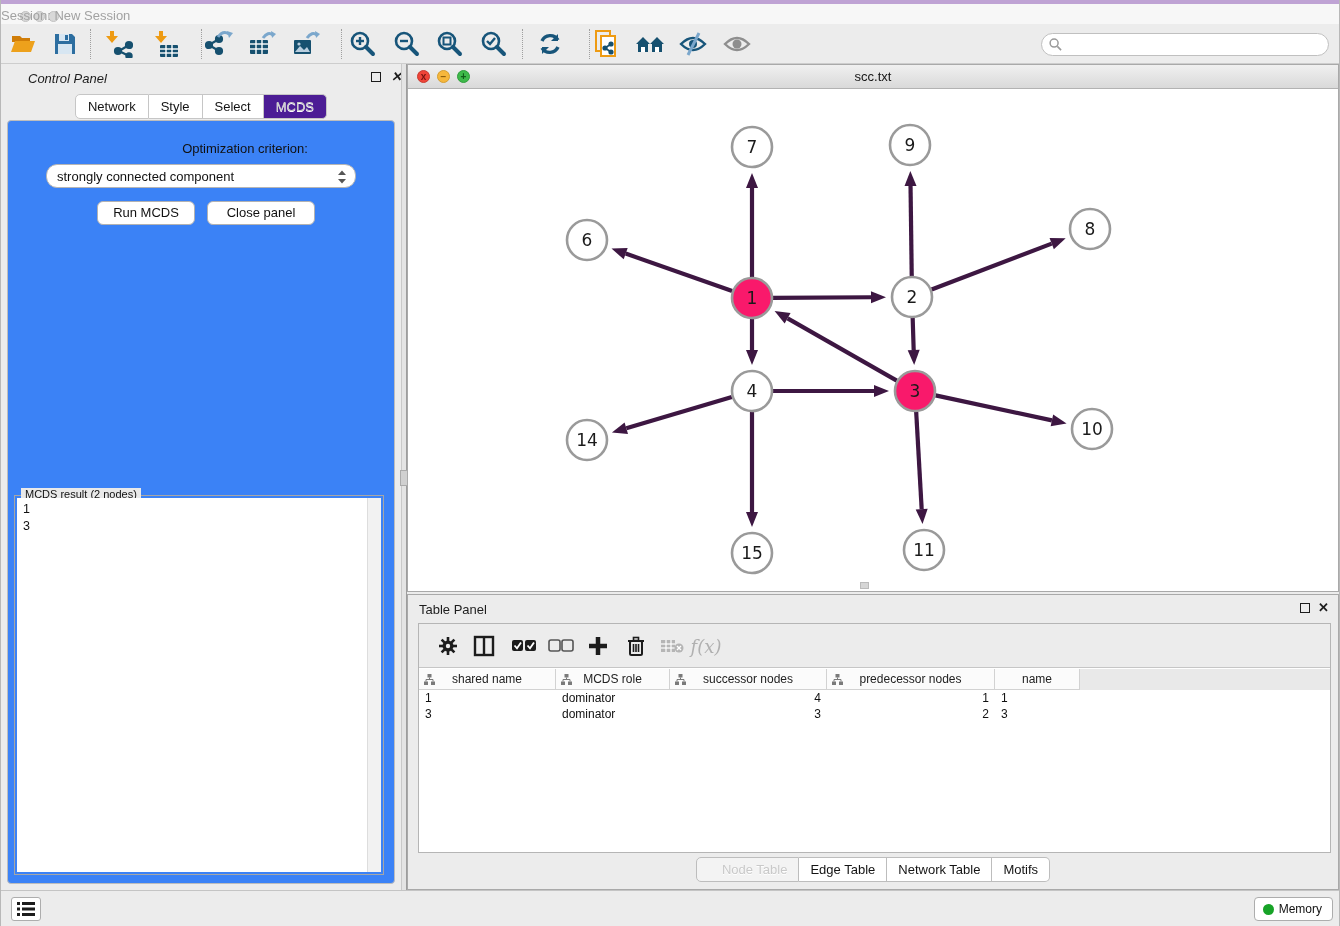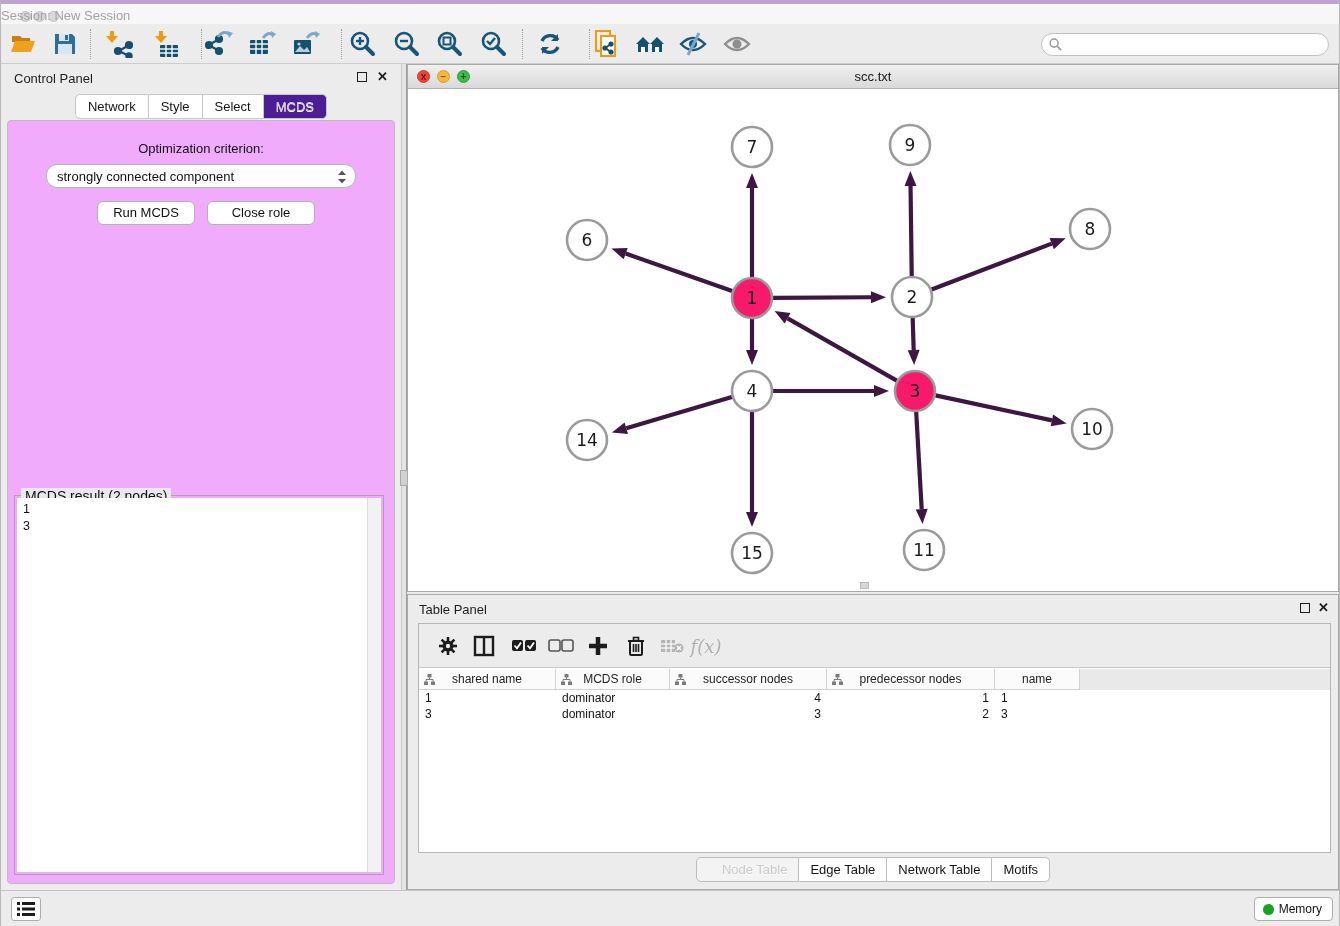--- a/index.html
+++ b/index.html
@@ -20,46 +20,46 @@
   .tb-btn { position:absolute; top:5px; width:32px; height:30px; display:flex; align-items:center;
             justify-content:center; cursor:default; }
   .tb-sep { position:absolute; top:5px; width:0; height:30px; border-left:1px dotted #9f9f9f; }
   #search-box { position:absolute; right:12px; top:9px; width:288px; height:23px; background:#fff;
                 border:1px solid #c0c0c0; border-radius:12px; display:flex; align-items:center; padding-left:7px; }
   #search-box input { border:none; outline:none; flex:1; font-size:12px; background:transparent;
                       font-family:"Liberation Sans", sans-serif; margin-left:4px; }
 
   
   #control-panel { position:absolute; left:0; top:64px; width:400px; bottom:36px; background:#ececec; }
-  #cp-header { position:absolute; left:0; top:0; width:100%; height:28px; }
+  #cp-header { position:absolute; left:14px; top:0; width:100%; height:28px;font-style:italic; }
   #cp-title { position:absolute; left:13px; top:7px; font-size:13px; color:#1d1d1d; }
   .panel-float { position:absolute; top:8px; width:10px; height:10px; border:1.6px solid #1c1c1c; background:transparent; }
   .panel-close { position:absolute; top:5px; font-size:13px; font-weight:bold; color:#1c1c1c; }
   #cp-float { right:34px; } #cp-close { right:13px; }
   #cp-tabs { position:absolute; left:0; top:30px; width:100%; height:24px; text-align:center; }
   .cp-tab { display:inline-block; padding:4px 12px 4px 12px; font-size:13px; background:#fff;
             border:1px solid #c6c6c6; border-left:none; color:#141414; }
   .cp-tab:first-child { border-left:1px solid #c6c6c6; border-radius:5px 0 0 5px; }
   .cp-tab:last-child { border-radius:0 5px 5px 0; }
   .cp-tab.active { background:#4c1d95; color:#c9c9c9; text-shadow:0 1px 0 #fff; }
-  #cp-body { position:absolute; left:6px; right:6px; top:56px; bottom:6px; background:#f0abfc;
-             border:1px solid #bdbdbd; border-radius:4px; }
+  #cp-body { position:absolute; left:6px; right:6px; top:56px; bottom:6px; background:#3b82f6;
+             border:1px solid #bdbdbd; border-radius:4px;padding-left:44px; }
   #opt-label { position:absolute; top:20px; width:100%; text-align:center; font-size:13px; color:#111; }
   #opt-select { position:absolute; left:38px; top:43px; width:310px; height:24px; background:#fff;
                 border:1px solid #b5b5b5; border-radius:11px; font-size:13px; color:#111;
                 display:flex; align-items:center; padding-left:10px; }
   #opt-stepper { position:absolute; right:7px; top:3px; width:12px; height:17px; }
   #run-row { position:absolute; top:80px; left:0; width:100%; }
   .cp-btn { position:absolute; height:24px; background:#fff; border:1px solid #b2b2b2; border-radius:6px;
             font-size:13px; color:#111; text-align:center; line-height:22px; }
   #run-btn { left:89px; width:98px; }
   #closepanel-btn { left:199px; width:108px; }
   #mcds-result { position:absolute; left:6px; right:10px; top:374px; bottom:8px;
                  border:1px solid #a6a6a6; }
-  #mcds-legend { position:absolute; left:6px; top:-8px; background:#e9e9e9; padding:0 4px; font-size:14px; color:#111; }
+  #mcds-legend { position:absolute; left:6px; top:-8px; background:#e9e9e9; padding:0 4px; font-size:11px; color:#111; }
   #mcds-text { position:absolute; left:2px; top:2px; right:16px; bottom:2px; background:#fff;
                font-size:12.5px; color:#111; padding:3px 6px; line-height:17px; white-space:pre; }
   #mcds-scroll { position:absolute; right:2px; top:2px; width:14px; bottom:2px; background:#f2f2f2;
                  border-left:1px solid #ddd; }
 
   
   #v-divider { position:absolute; left:400px; top:64px; width:6px; bottom:36px; background:#e4e4e4;
                border-left:1px solid #c9c9c9; border-right:1px solid #9d9d9d; }
   #v-handle { position:absolute; left:399px; top:470px; width:8px; height:16px; background:#d0d0d0;
               border:1px solid #aaa; z-index:5; }
@@ -303,21 +303,21 @@
       <span>strongly connected component</span>
       <span id="opt-stepper">
         <svg width="12" height="18" viewBox="0 0 12 18">
           <path d="M2 7 l4 -4.5 4 4.5 z" fill="#555"></path>
             <path d="M2 11 l4 4.5 4 -4.5 z" fill="#555"></path>
         </svg>
       </span>
     </div>
     <div id="run-row">
       <div class="cp-btn" id="run-btn">Run MCDS</div>
-      <div class="cp-btn" id="closepanel-btn">Close role</div>
+      <div class="cp-btn" id="closepanel-btn">Close panel</div>
     </div>
     <div id="mcds-result">
       <span id="mcds-legend">MCDS result (2 nodes)</span>
       <div id="mcds-text">1
 3</div>
       <div id="mcds-scroll"></div>
     </div>
   </div>
 </div>
 

